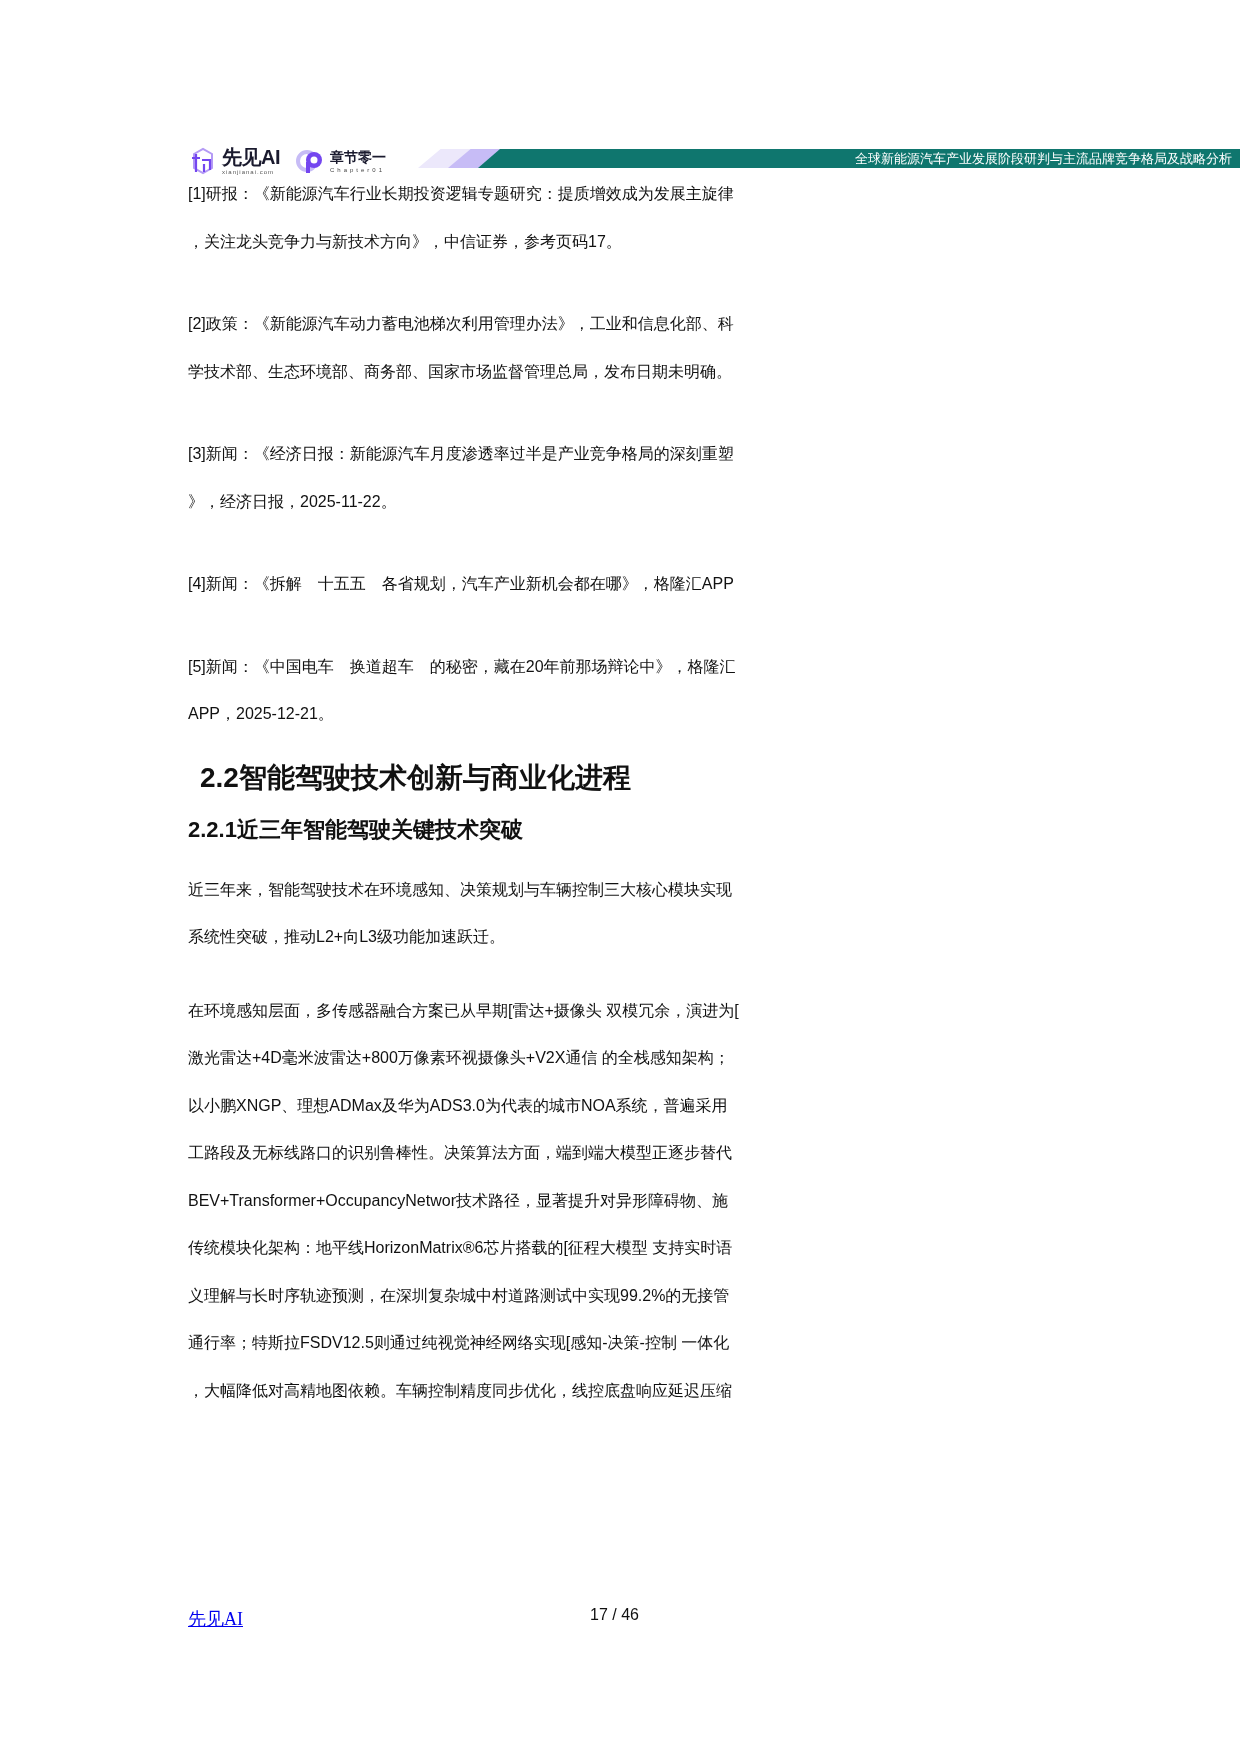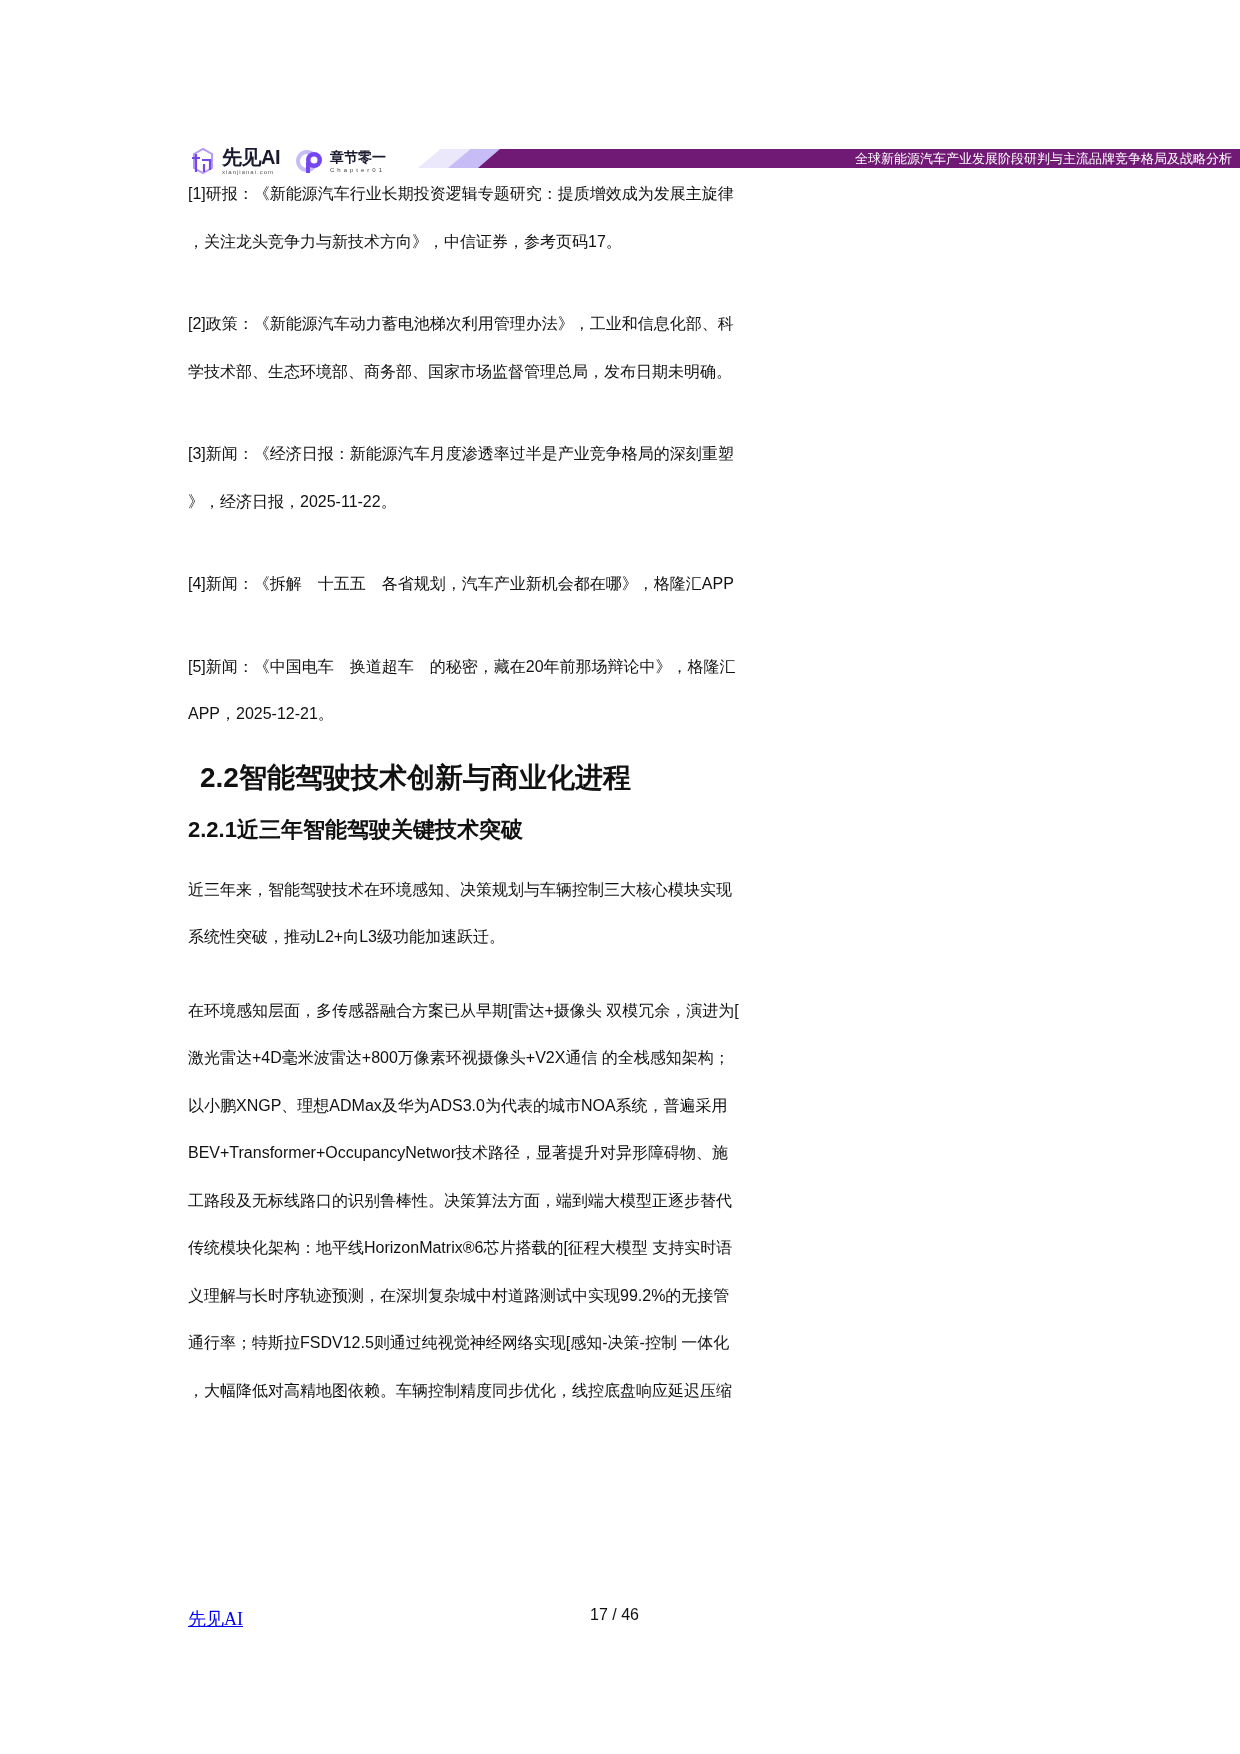--- a/index.html
+++ b/index.html
@@ -17,21 +17,21 @@
   .logo2-icon { width:30px; height:26px; position:relative; }
   .logo2-text { margin-left:4px; display:flex; flex-direction:column; line-height:1; }
   .logo2-name { font-size:14px; font-weight:bold; color:#1a1a2e; }
   .logo2-sub { font-size:6px; color:#444; letter-spacing:3px; margin-top:3px; }
   .banner { position:absolute; left:230px; top:7px; width:822px; height:19px; }
   .banner-stripe1 { position:absolute; left:0; top:0; width:80px; height:19px;
                     background:#ece8fb; transform:skewX(-50deg); transform-origin:bottom left; }
   .banner-stripe2 { position:absolute; left:30px; top:0; width:80px; height:19px;
                     background:#c7bcf6; transform:skewX(-50deg); transform-origin:bottom left; }
   .banner-main { position:absolute; left:60px; top:0; right:0; height:19px;
-                 background:#701a75; clip-path:polygon(22px 0, 100% 0, 100% 100%, 0 100%); }
+                 background:#0f766e; clip-path:polygon(22px 0, 100% 0, 100% 100%, 0 100%); }
   .banner-text { position:absolute; right:8px; top:1px; font-size:13px; color:#ffffff; line-height:17px; white-space:nowrap; }
 
   
   .content { position:absolute; left:188px; top:170px; width:860px; }
   .p { font-size:16px; line-height:47.5px; margin:0; white-space:nowrap; }
   .ref { margin-bottom:35px; }
   .h2 { font-size:28px; font-weight:bold; line-height:40px; margin:12px; }
   .h3 { font-size:22px; font-weight:bold; line-height:40px; margin:0; }
 
   
@@ -103,22 +103,22 @@
   <h3 class="h3" style="margin-top:12px; margin-bottom:16px;">2.2.1近三年智能驾驶关键技术突破</h3>
 
   <div style="margin-bottom:26px;">
     <p class="p">近三年来，智能驾驶技术在环境感知、决策规划与车辆控制三大核心模块实现</p>
     <p class="p">系统性突破，推动L2+向L3级功能加速跃迁。</p>
   </div>
   <div>
     <p class="p">在环境感知层面，多传感器融合方案已从早期[雷达+摄像头 双模冗余，演进为[</p>
     <p class="p">激光雷达+4D毫米波雷达+800万像素环视摄像头+V2X通信 的全栈感知架构；</p>
     <p class="p">以小鹏XNGP、理想ADMax及华为ADS3.0为代表的城市NOA系统，普遍采用</p>
+    <p class="p">工路段及无标线路口的识别鲁棒性。决策算法方面，端到端大模型正逐步替代</p>
     <p class="p">BEV+Transformer+OccupancyNetwor技术路径，显著提升对异形障碍物、施</p>
-    <p class="p">工路段及无标线路口的识别鲁棒性。决策算法方面，端到端大模型正逐步替代</p>
     <p class="p">传统模块化架构：地平线HorizonMatrix®6芯片搭载的[征程大模型 支持实时语</p>
     <p class="p">义理解与长时序轨迹预测，在深圳复杂城中村道路测试中实现99.2%的无接管</p>
     <p class="p">通行率；特斯拉FSDV12.5则通过纯视觉神经网络实现[感知-决策-控制 一体化</p>
     <p class="p">，大幅降低对高精地图依赖。车辆控制精度同步优化，线控底盘响应延迟压缩</p>
   </div>
 </div>
 
 <a class="footer-link">先见AI</a>
 <span class="page-num">17 / 46</span>
 

